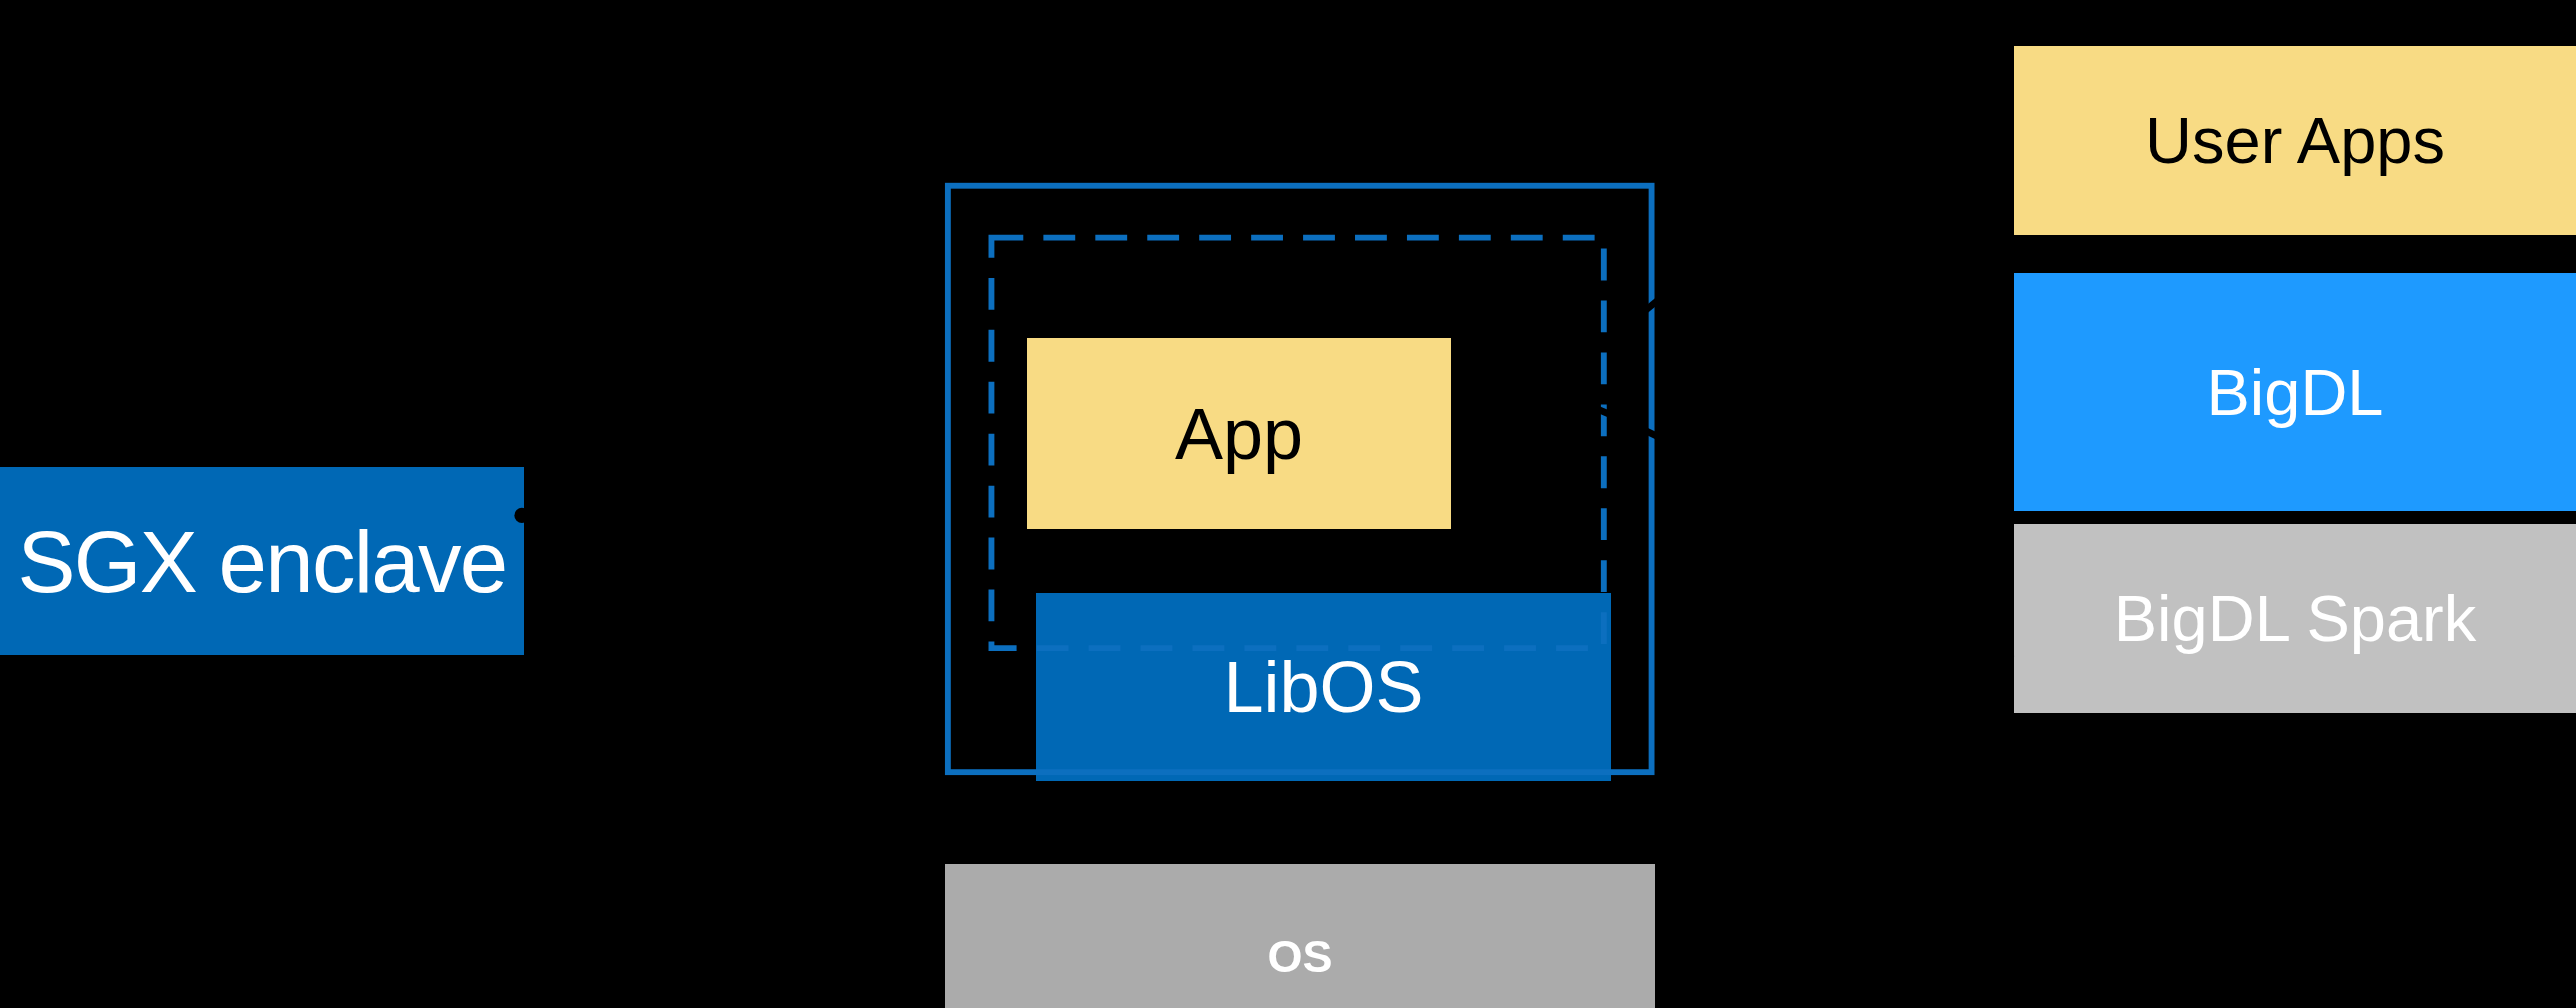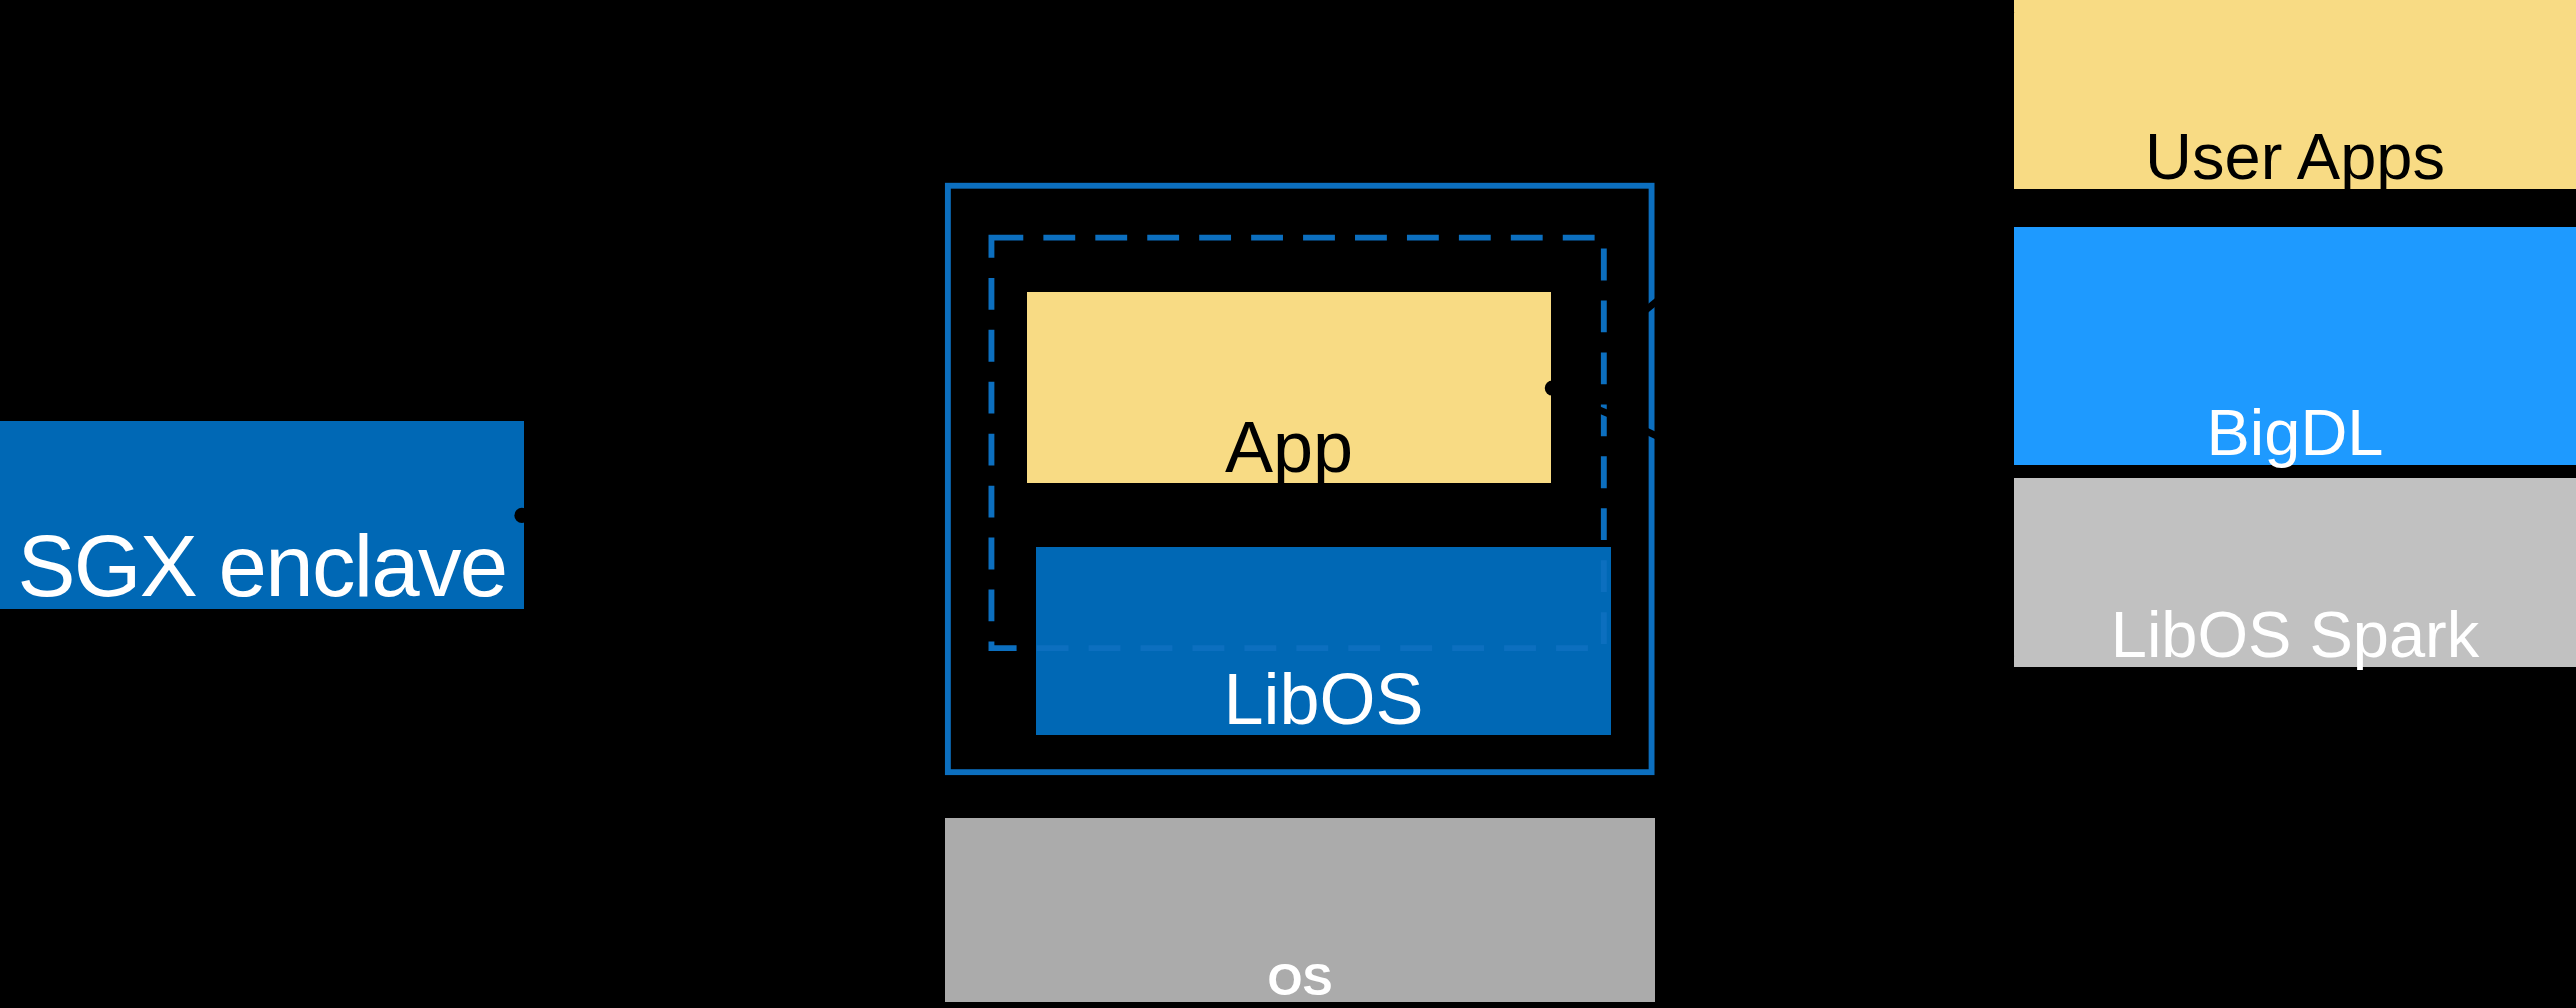--- a/index.html
+++ b/index.html
@@ -11,37 +11,38 @@
     position: relative;
     width: 2576px;
     height: 1009px;
     background: var(--background, #000);
     overflow: hidden;
     font-family: "Liberation Sans", sans-serif;
   }
   .node {
     position: absolute;
     display: flex;
-    align-items: flex-end;
+    align-items: center;
     justify-content: center;
     text-align: center;
     line-height: 1;
     white-space: nowrap;
+    margin-top: 46px;
   }
   
   .sgx-box {
     left: 0; top: 421px; width: 524px; height: 188px;
     background: var(--intel-blue);
     color: var(--text-light);
     font-size: 87px;
     letter-spacing: -1.7px;
   }
   
   .app-box {
-    left: 1027px; top: 292px; width: 524px; height: 191px;
+    left: 1027px; top: 292px; width: 424px; height: 191px;
     background: var(--soft-yellow);
     color: var(--text-dark);
     font-size: 72px;
   }
   .libos-box {
     left: 1036px; top: 547px; width: 575px; height: 188px;
     background: var(--intel-blue);
     color: var(--text-light);
     font-size: 72px;
   }
@@ -118,21 +119,21 @@
     <span>OS</span>
   </div>
 
   <div class="node user-apps-box">
     <span>User Apps</span>
   </div>
   <div class="node bigdl-box">
     <span>BigDL</span>
   </div>
   <div class="node spark-box">
-    <span>LibOS Spark</span>
+    <span>BigDL Spark</span>
   </div>
 
   <svg class="overlay-svg" viewBox="0 0 3075 1204">
 
     <path class="black-connector" d="M 632 615 L 1176 615"></path>
     <polygon class="black-fill" points="1176,602 1200,615 1176,628"></polygon>
 
     <rect class="border-solid-stroke" x="1131.5" y="221.5" width="840" height="700"></rect>
 
     <rect class="border-dashed-stroke" x="1183.5" y="283.5" width="731" height="490"></rect>

